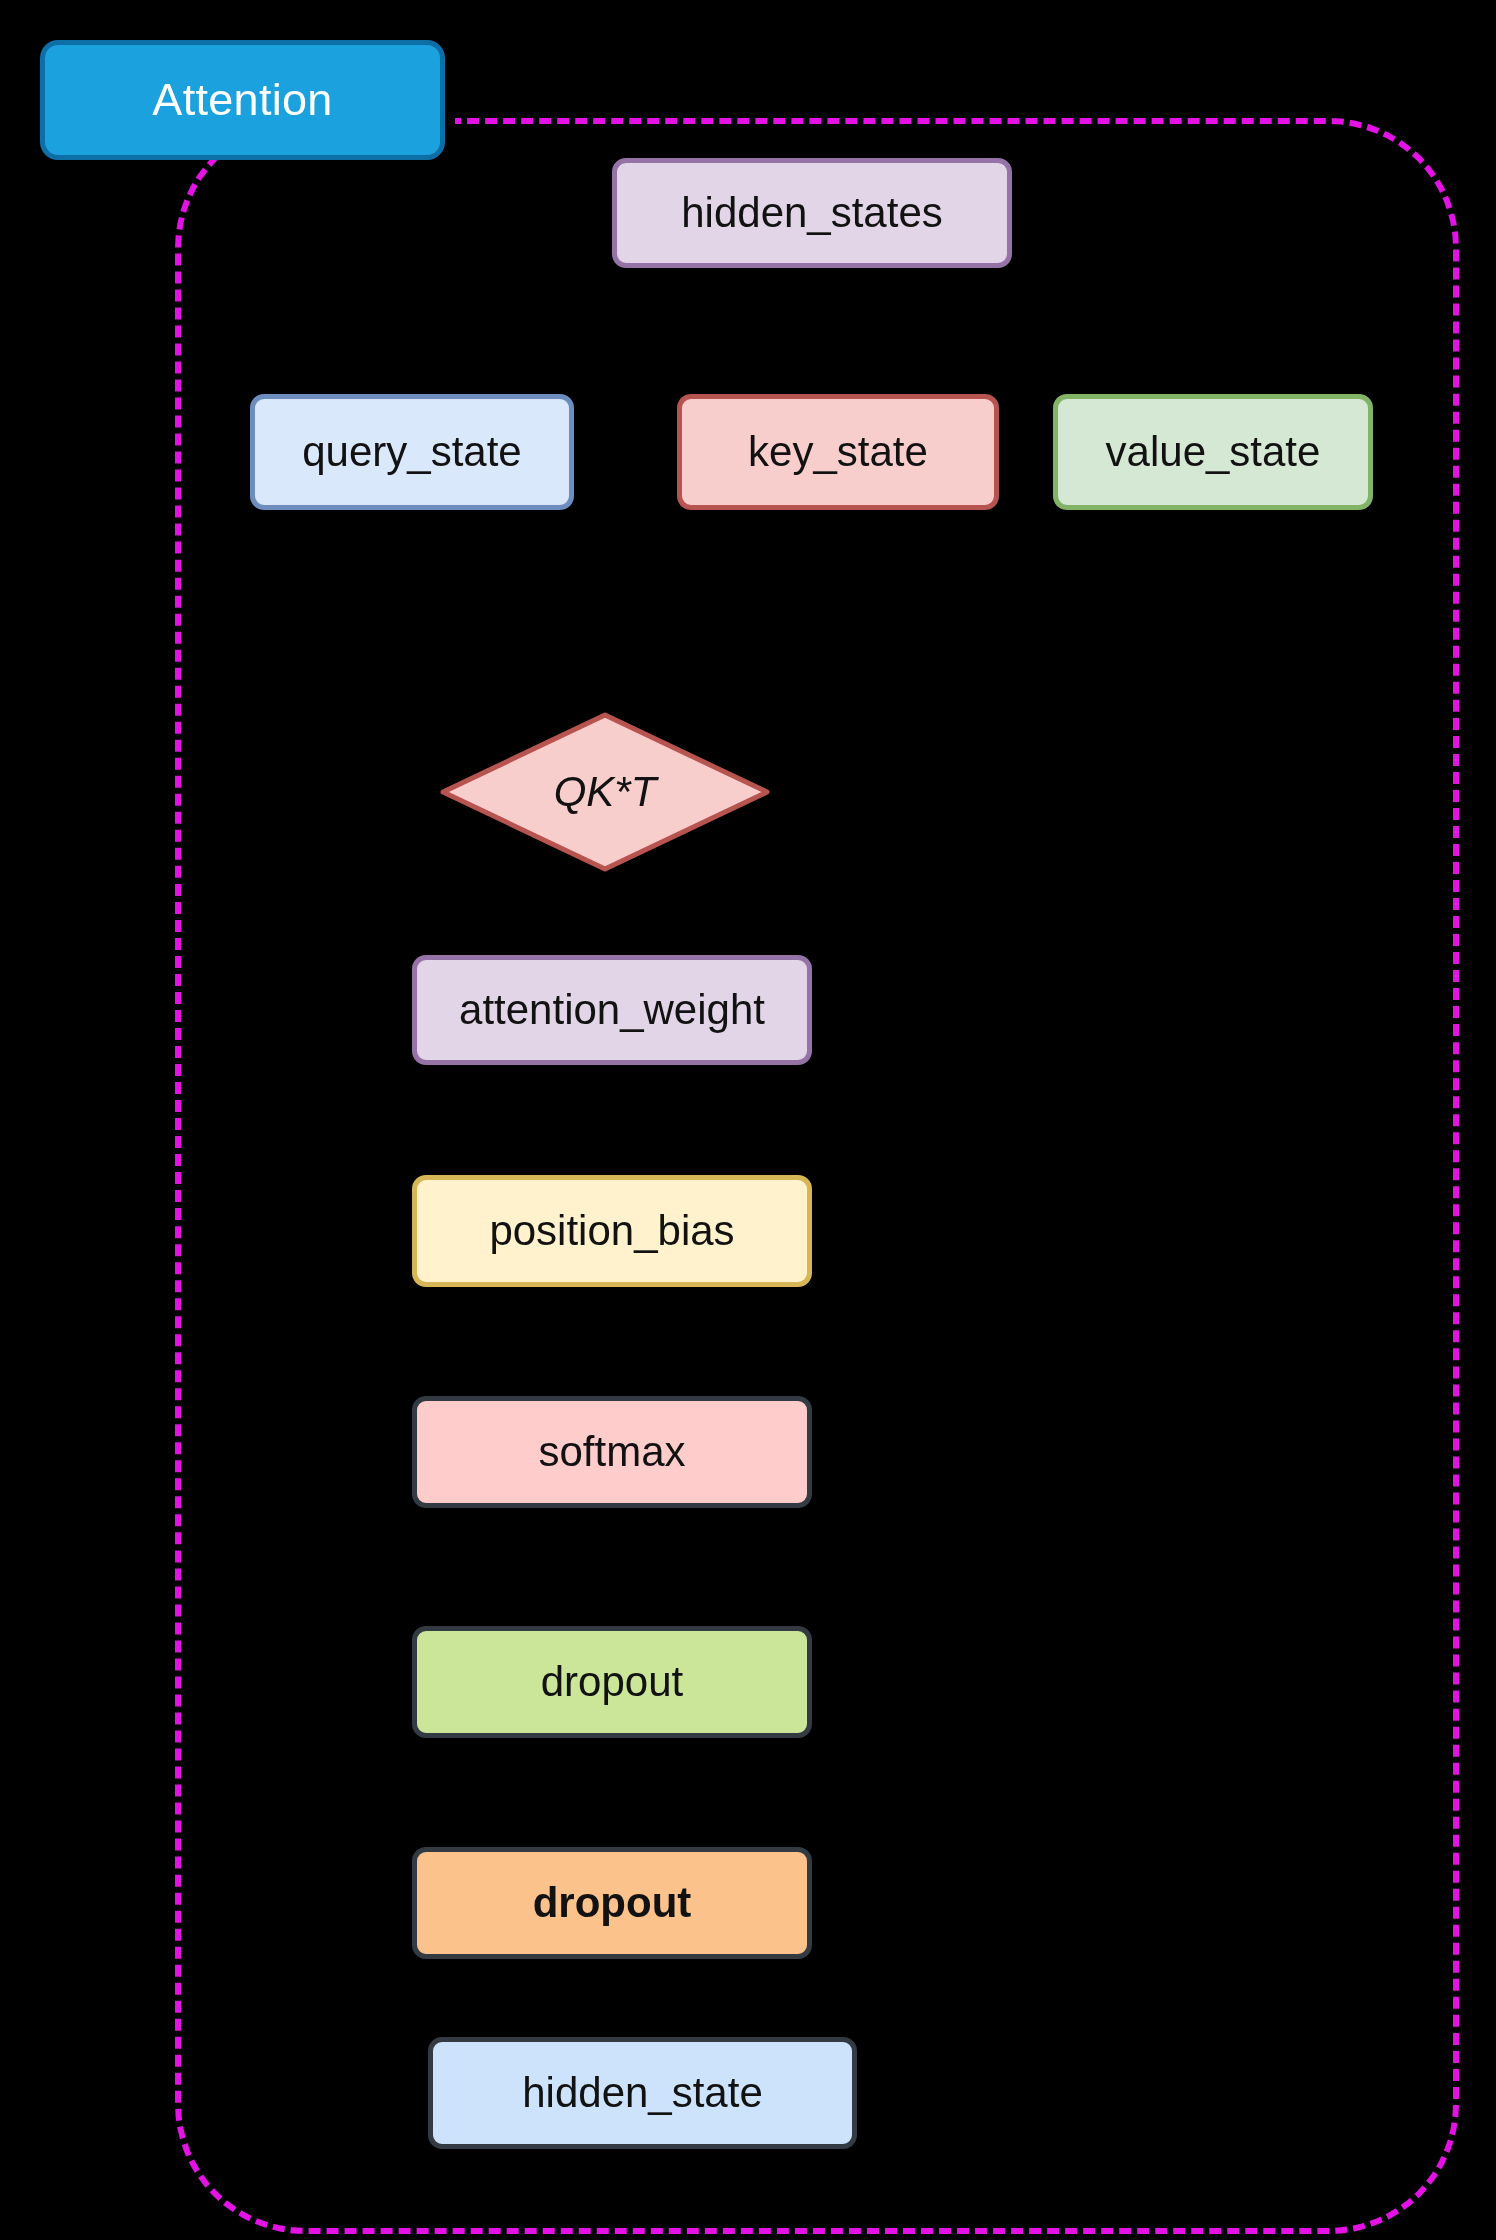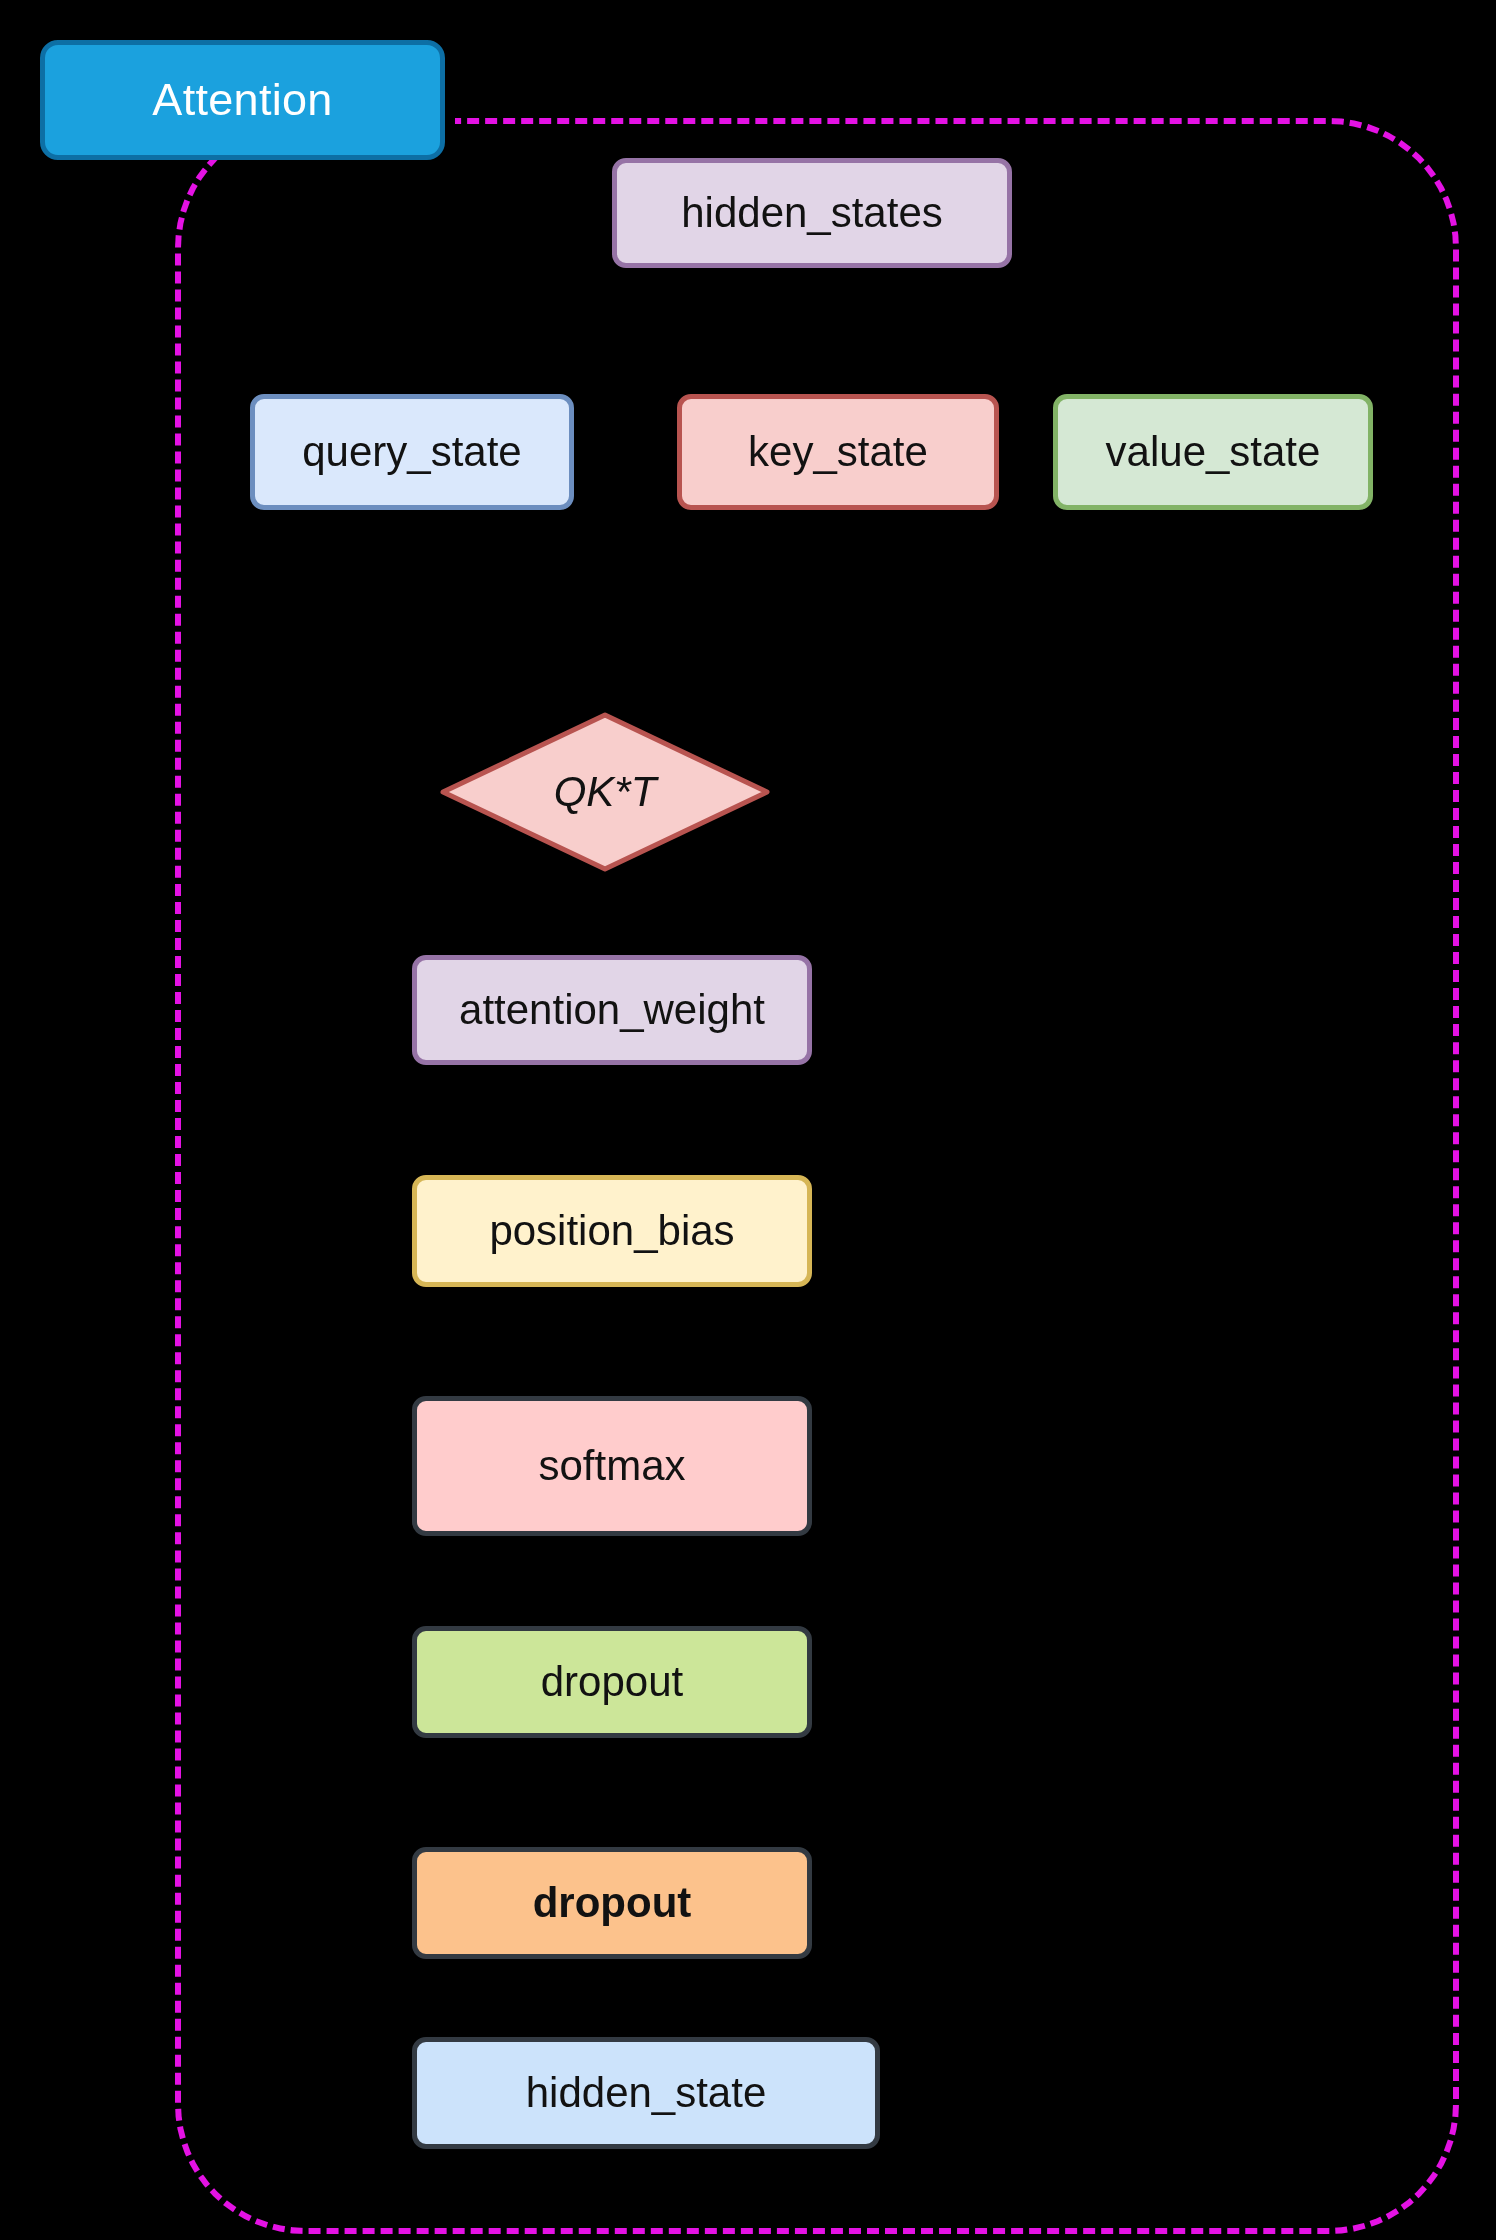--- a/index.html
+++ b/index.html
@@ -131,27 +131,27 @@
           <polygon points="165,3 327,80 165,157 3,80" fill="#F8CECC" stroke="#B85450" stroke-width="5" stroke-linejoin="round"></polygon>
         </svg>
         <div class="diamond-label">QK*T</div>
       </div>
       <div class="node" style="left: 412px; top: 955px; width: 400px; height: 110px; background: rgb(225, 213, 231); border-color: rgb(150, 115, 166);">
         <span>attention_weight</span>
       </div>
       <div class="node" style="left: 412px; top: 1175px; width: 400px; height: 112px; background: rgb(255, 242, 204); border-color: rgb(214, 182, 86);">
         <span>position_bias</span>
       </div>
-      <div class="node" style="left: 412px; top: 1396px; width: 400px; height: 140px; background: rgb(255, 204, 204); border-color: rgb(51, 58, 66);">
+      <div class="node" style="left: 412px; top: 1396px; width: 400px; height: 112px; background: rgb(255, 204, 204); border-color: rgb(51, 58, 66);">
         <span>softmax</span>
       </div>
       <div class="node" style="left: 412px; top: 1626px; width: 400px; height: 112px; background: rgb(204, 230, 153); border-color: rgb(51, 58, 66);">
         <span>dropout</span>
       </div>
       <div class="node" style="left: 412px; top: 1847px; width: 400px; height: 112px; background: rgb(252, 194, 140); border-color: rgb(51, 58, 66); font-weight: bold;">
         <span>dropout</span>
       </div>
-      <div class="node" style="left: 412px; top: 2037px; width: 468px; height: 112px; background: rgb(204, 227, 251); border-color: rgb(51, 58, 66);">
+      <div class="node" style="left: 428px; top: 2037px; width: 429px; height: 112px; background: rgb(204, 227, 251); border-color: rgb(51, 58, 66);">
         <span>hidden_state</span>
       </div>
     </div>
 
 </div>
 
 </body></html>

